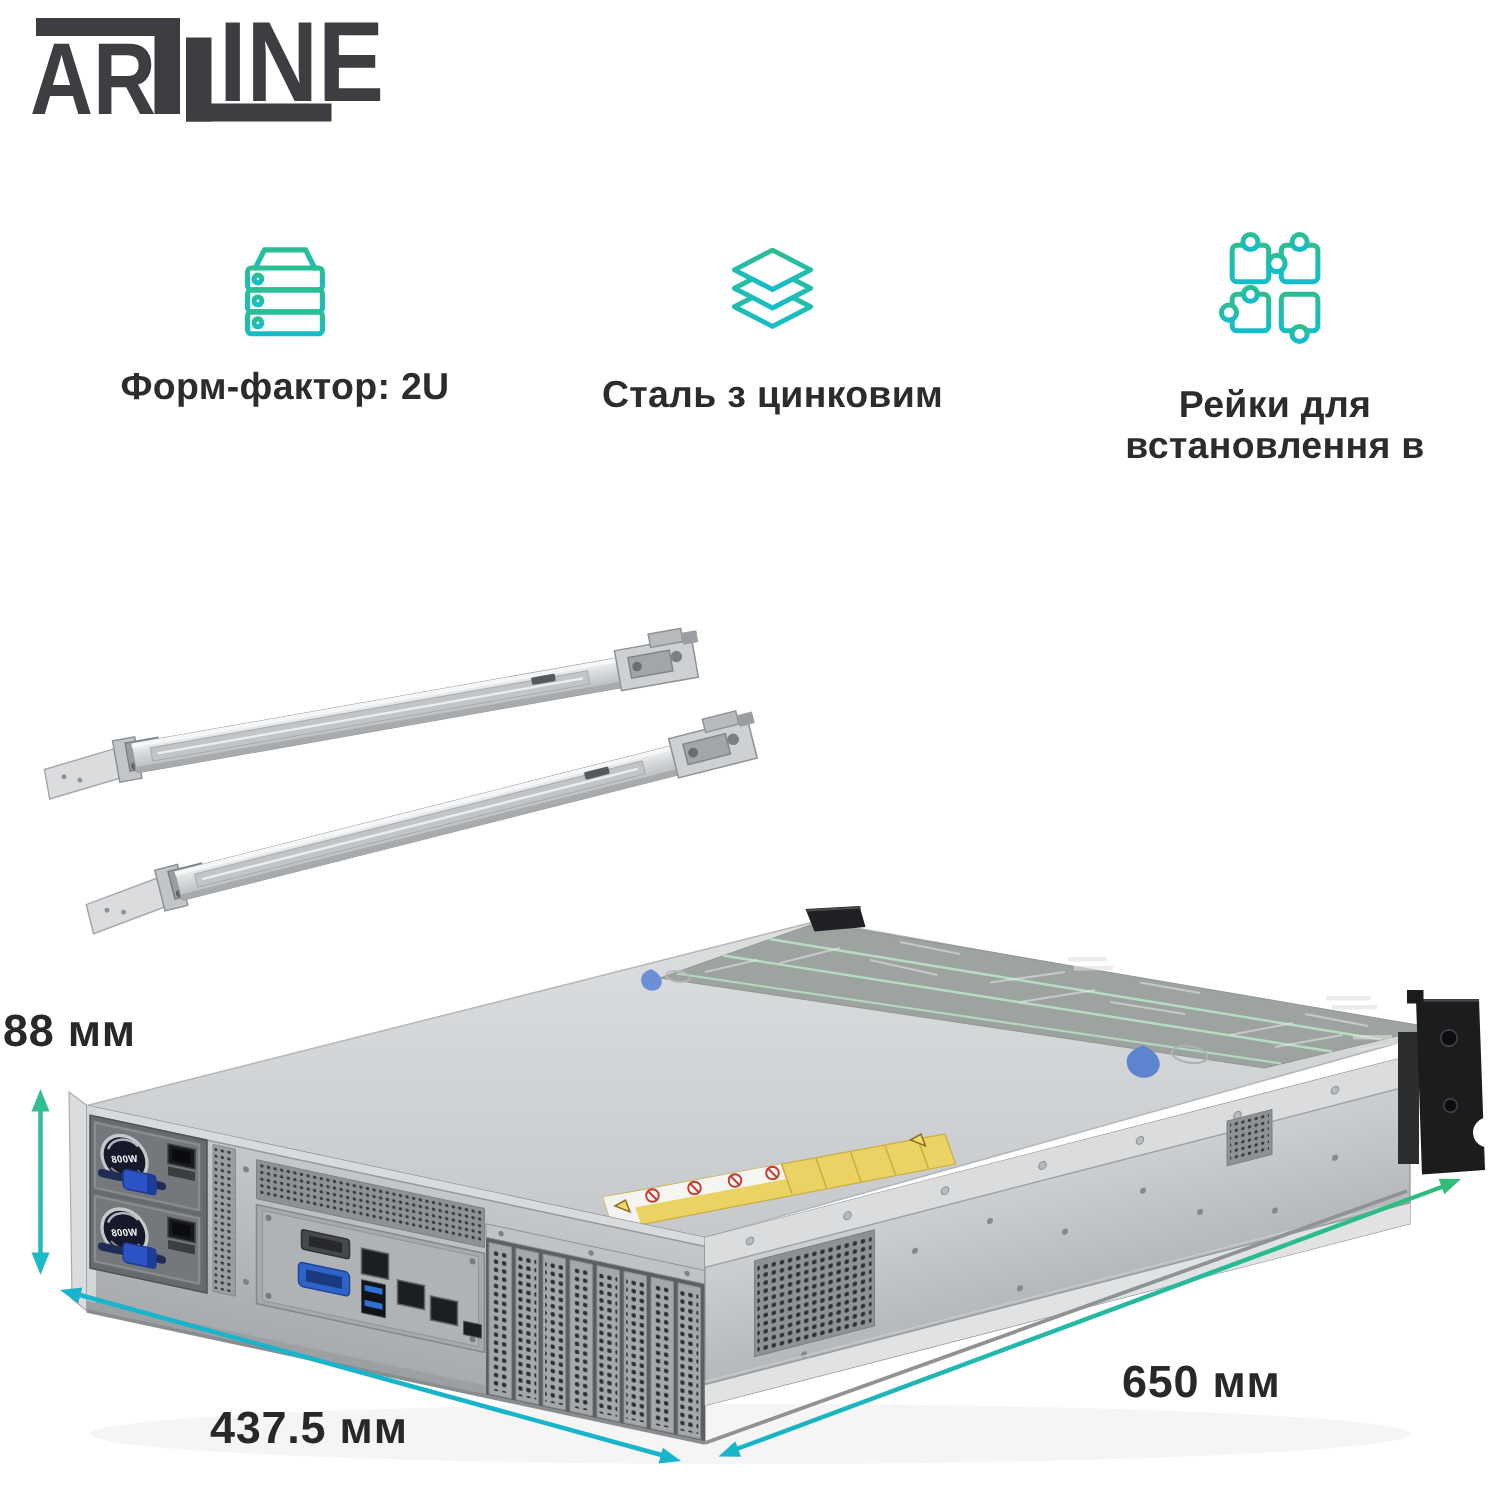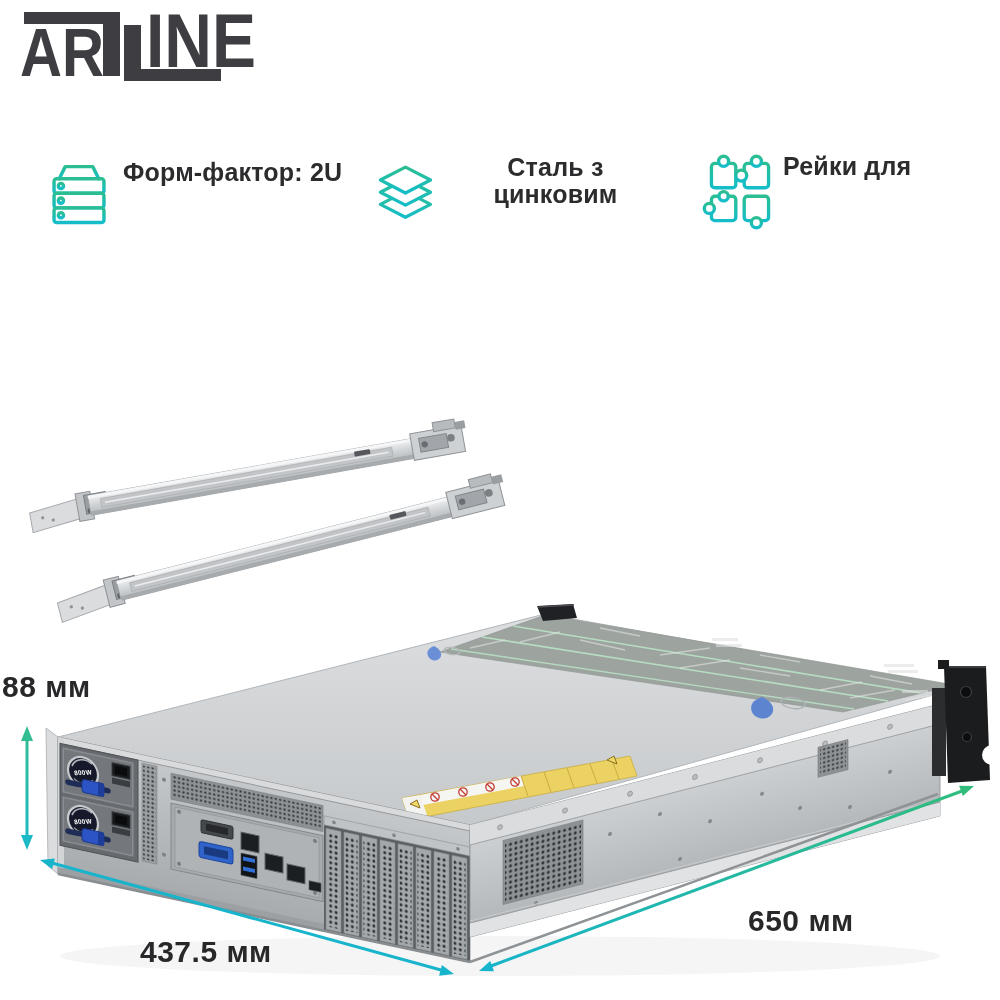--- a/index.html
+++ b/index.html
@@ -1,27 +1,27 @@
 <!DOCTYPE html>
 <html><head>
 <meta charset="utf-8">
 <style>
   html,body{margin:0;padding:0;background:#fff;}
   .page{position:relative;width:1000px;height:1000px;background:#ffffff;overflow:hidden;
         font-family:"Liberation Sans",sans-serif;color:#2c2c2e;}
   .logo{position:absolute;left:20px;top:10px;}
   .features{position:absolute;left:0;top:0;width:1000px;height:360px;}
-  .feature{position:absolute;display:flex;flex-direction:row;text-align:center;}
+  .feature{position:absolute;display:flex;flex-direction:column;align-items:center;text-align:center;}
   .f1{left:35px;top:152px;width:310px;}
   .f2{left:365px;top:152px;width:300px;}
   .f3{left:697px;top:150px;width:306px;}
   .ftext{font-size:25px;line-height:27px;font-weight:600;color:#2c2c2e;letter-spacing:.2px;}
   .f1 .ftext{margin-top:7px;}
-  .f2 .ftext{margin-top:2px;}
-  .f3 .ftext{margin-top:3px;}
+  .f2 .ftext{margin-top:16px;}
+  .f3 .ftext{margin-top:23px;}
   .scene{position:absolute;left:0;top:0;}
   .dimlabel{font-family:"Liberation Sans",sans-serif;font-size:30px;font-weight:600;fill:#28282a;letter-spacing:.5px;}
   .psulabel{font-family:"Liberation Sans",sans-serif;font-size:6.5px;font-weight:700;fill:#ffffff;letter-spacing:.3px;}
 </style>
 </head>
 <body>
 
 <div class="page">
 
   <svg class="logo" width="250" height="80" viewBox="0 0 250 80">
@@ -101,20 +101,21 @@
           <circle cx="30.5" cy="13.5" r="6"></circle>
           <circle cx="69.5" cy="13.5" r="6"></circle>
           <circle cx="51.5" cy="30.5" r="6.5"></circle>
           <circle cx="13.5" cy="69.5" r="6"></circle>
           <circle cx="30.5" cy="55" r="5.5"></circle>
           <circle cx="69.5" cy="86.5" r="6"></circle>
         </g>
       </svg>
       <div class="ftext">
         <div>Рейки для</div>
+        <div>встановлення в</div>
       </div>
     </div>
   </div>
 
   <svg class="scene" width="1000" height="1000" viewBox="0 0 1000 1000">
     <defs>
       <linearGradient id="railG" x1="0" y1="0" x2="0" y2="1">
         <stop offset="0" stop-color="#f2f3f4"></stop>
           <stop offset=".45" stop-color="#d3d6d8"></stop>
           <stop offset="1" stop-color="#b3b7ba"></stop>

